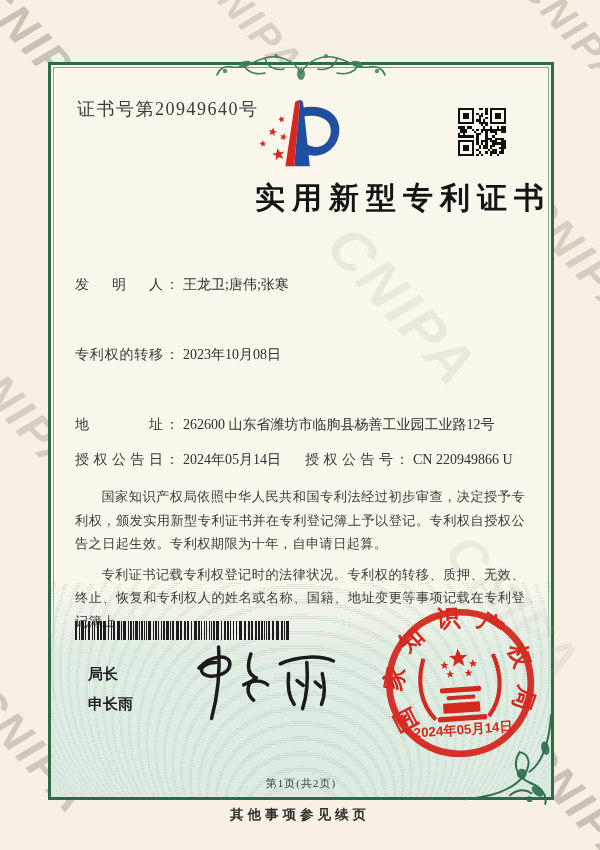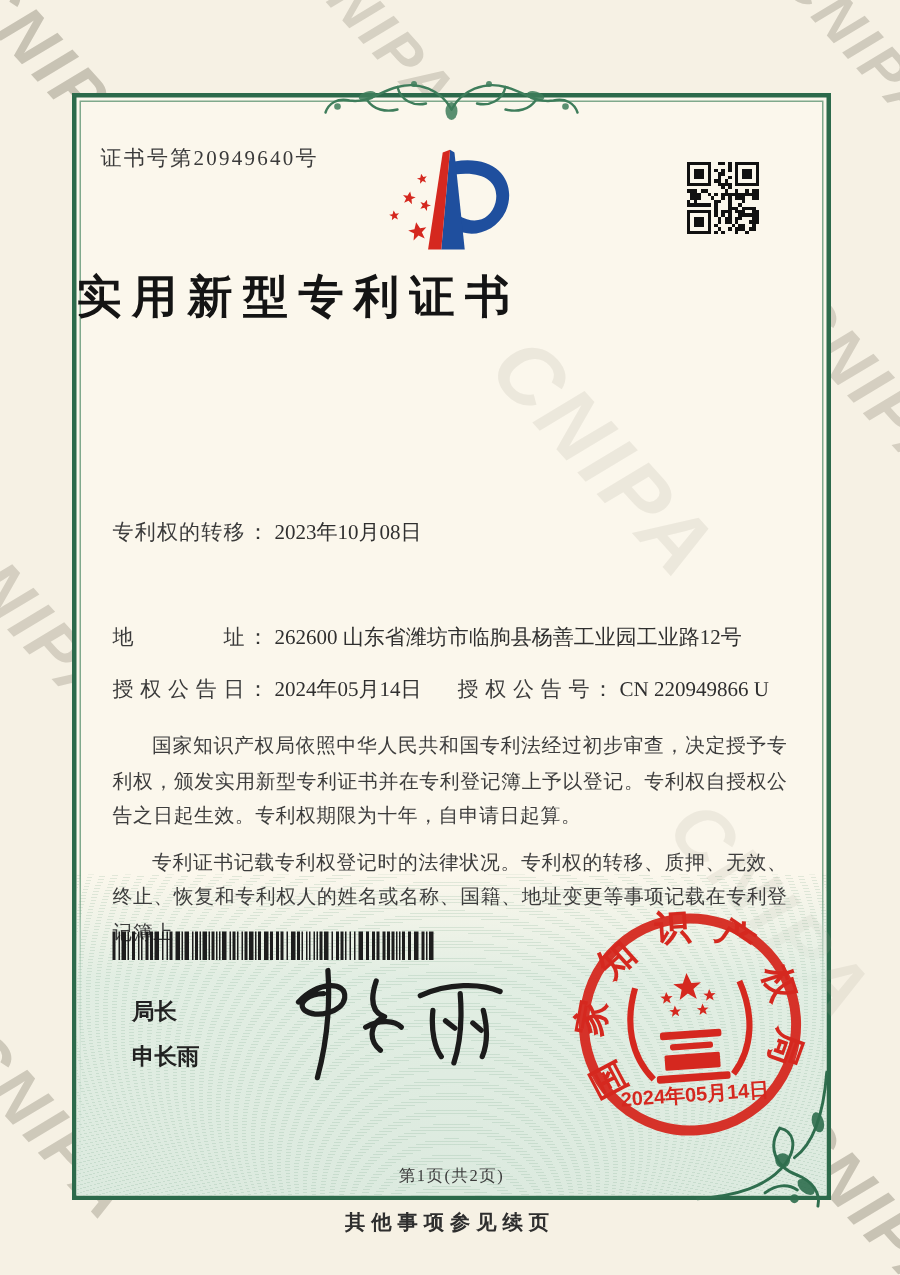--- a/index.html
+++ b/index.html
@@ -40,26 +40,26 @@
     background:
       repeating-radial-gradient(ellipse 130% 95% at 50% 135%, rgba(96,152,118,.17) 0 1px, rgba(0,0,0,0) 1px 6px),
       linear-gradient(180deg, rgba(223,238,227,0) 0%, rgba(221,236,225,.85) 32%, #dceadf 100%);
   }
 
   
   .orn-top{position:absolute;left:50%;top:-23px;transform:translateX(-50%);width:172px;height:46px;}
   .orn-corner{position:absolute;right:-8px;bottom:-10px;width:98px;height:98px;}
 
   
-  .cert-no{position:absolute;left:16px;top:32px;font-size:14px;letter-spacing:1.5px;color:#3a3a3a;}
+  .cert-no{position:absolute;left:26px;top:32px;font-size:18px;letter-spacing:1.5px;color:#3a3a3a;}
   .logo{position:absolute;left:196px;top:25px;width:110px;height:88px;}
   .qr{position:absolute;left:407px;top:43px;width:48px;height:48px;}
   .qr svg{width:100%;height:100%;display:block;}
   .title{
-    position:absolute;left:0;right:0;top:113px;text-align:left;
+    position:absolute;left:0;right:0;top:113px;text-align:right;
     font-size:30px;font-weight:700;letter-spacing:7px;color:#141414;
   }
 
   
   .rows{position:absolute;left:24px;right:20px;top:176px;height:250px;font-size:14px;color:#333;}
   .row{position:absolute;left:0;right:0;white-space:nowrap;}
   .lbl{
     display:inline-block;width:88px;vertical-align:bottom;
     text-align:justify;text-align-last:justify;color:#3a3a3a;
   }
@@ -301,20 +301,23 @@
           <rect x="8" y="20" width="1" height="1"></rect>
           <rect x="10" y="20" width="1" height="1"></rect>
           <rect x="14" y="20" width="1" height="1"></rect>
           <rect x="17" y="20" width="1" height="1"></rect>
         </svg>
       </div>
 
     <div class="title">实用新型专利证书</div>
 
     <div class="rows">
+      <div class="row" style="top:35px">
+        <span class="lbl">发明人</span><span class="colon">：</span><span class="val">王龙卫;唐伟;张寒</span>
+      </div>
       <div class="row" style="top:105px">
         <span class="lbl">专利权的转移</span><span class="colon">：</span><span class="val">2023年10月08日</span>
       </div>
       <div class="row" style="top:175px">
         <span class="lbl">地址</span><span class="colon">：</span><span class="val">262600 山东省潍坊市临朐县杨善工业园工业路12号</span>
       </div>
       <div class="row" style="top:210px">
         <span class="lbl">授权公告日</span><span class="colon">：</span><span class="val">2024年05月14日</span>
         <span class="pair2">
           <span class="lbl">授权公告号</span><span class="colon">：</span><span class="val">CN 220949866 U</span>

